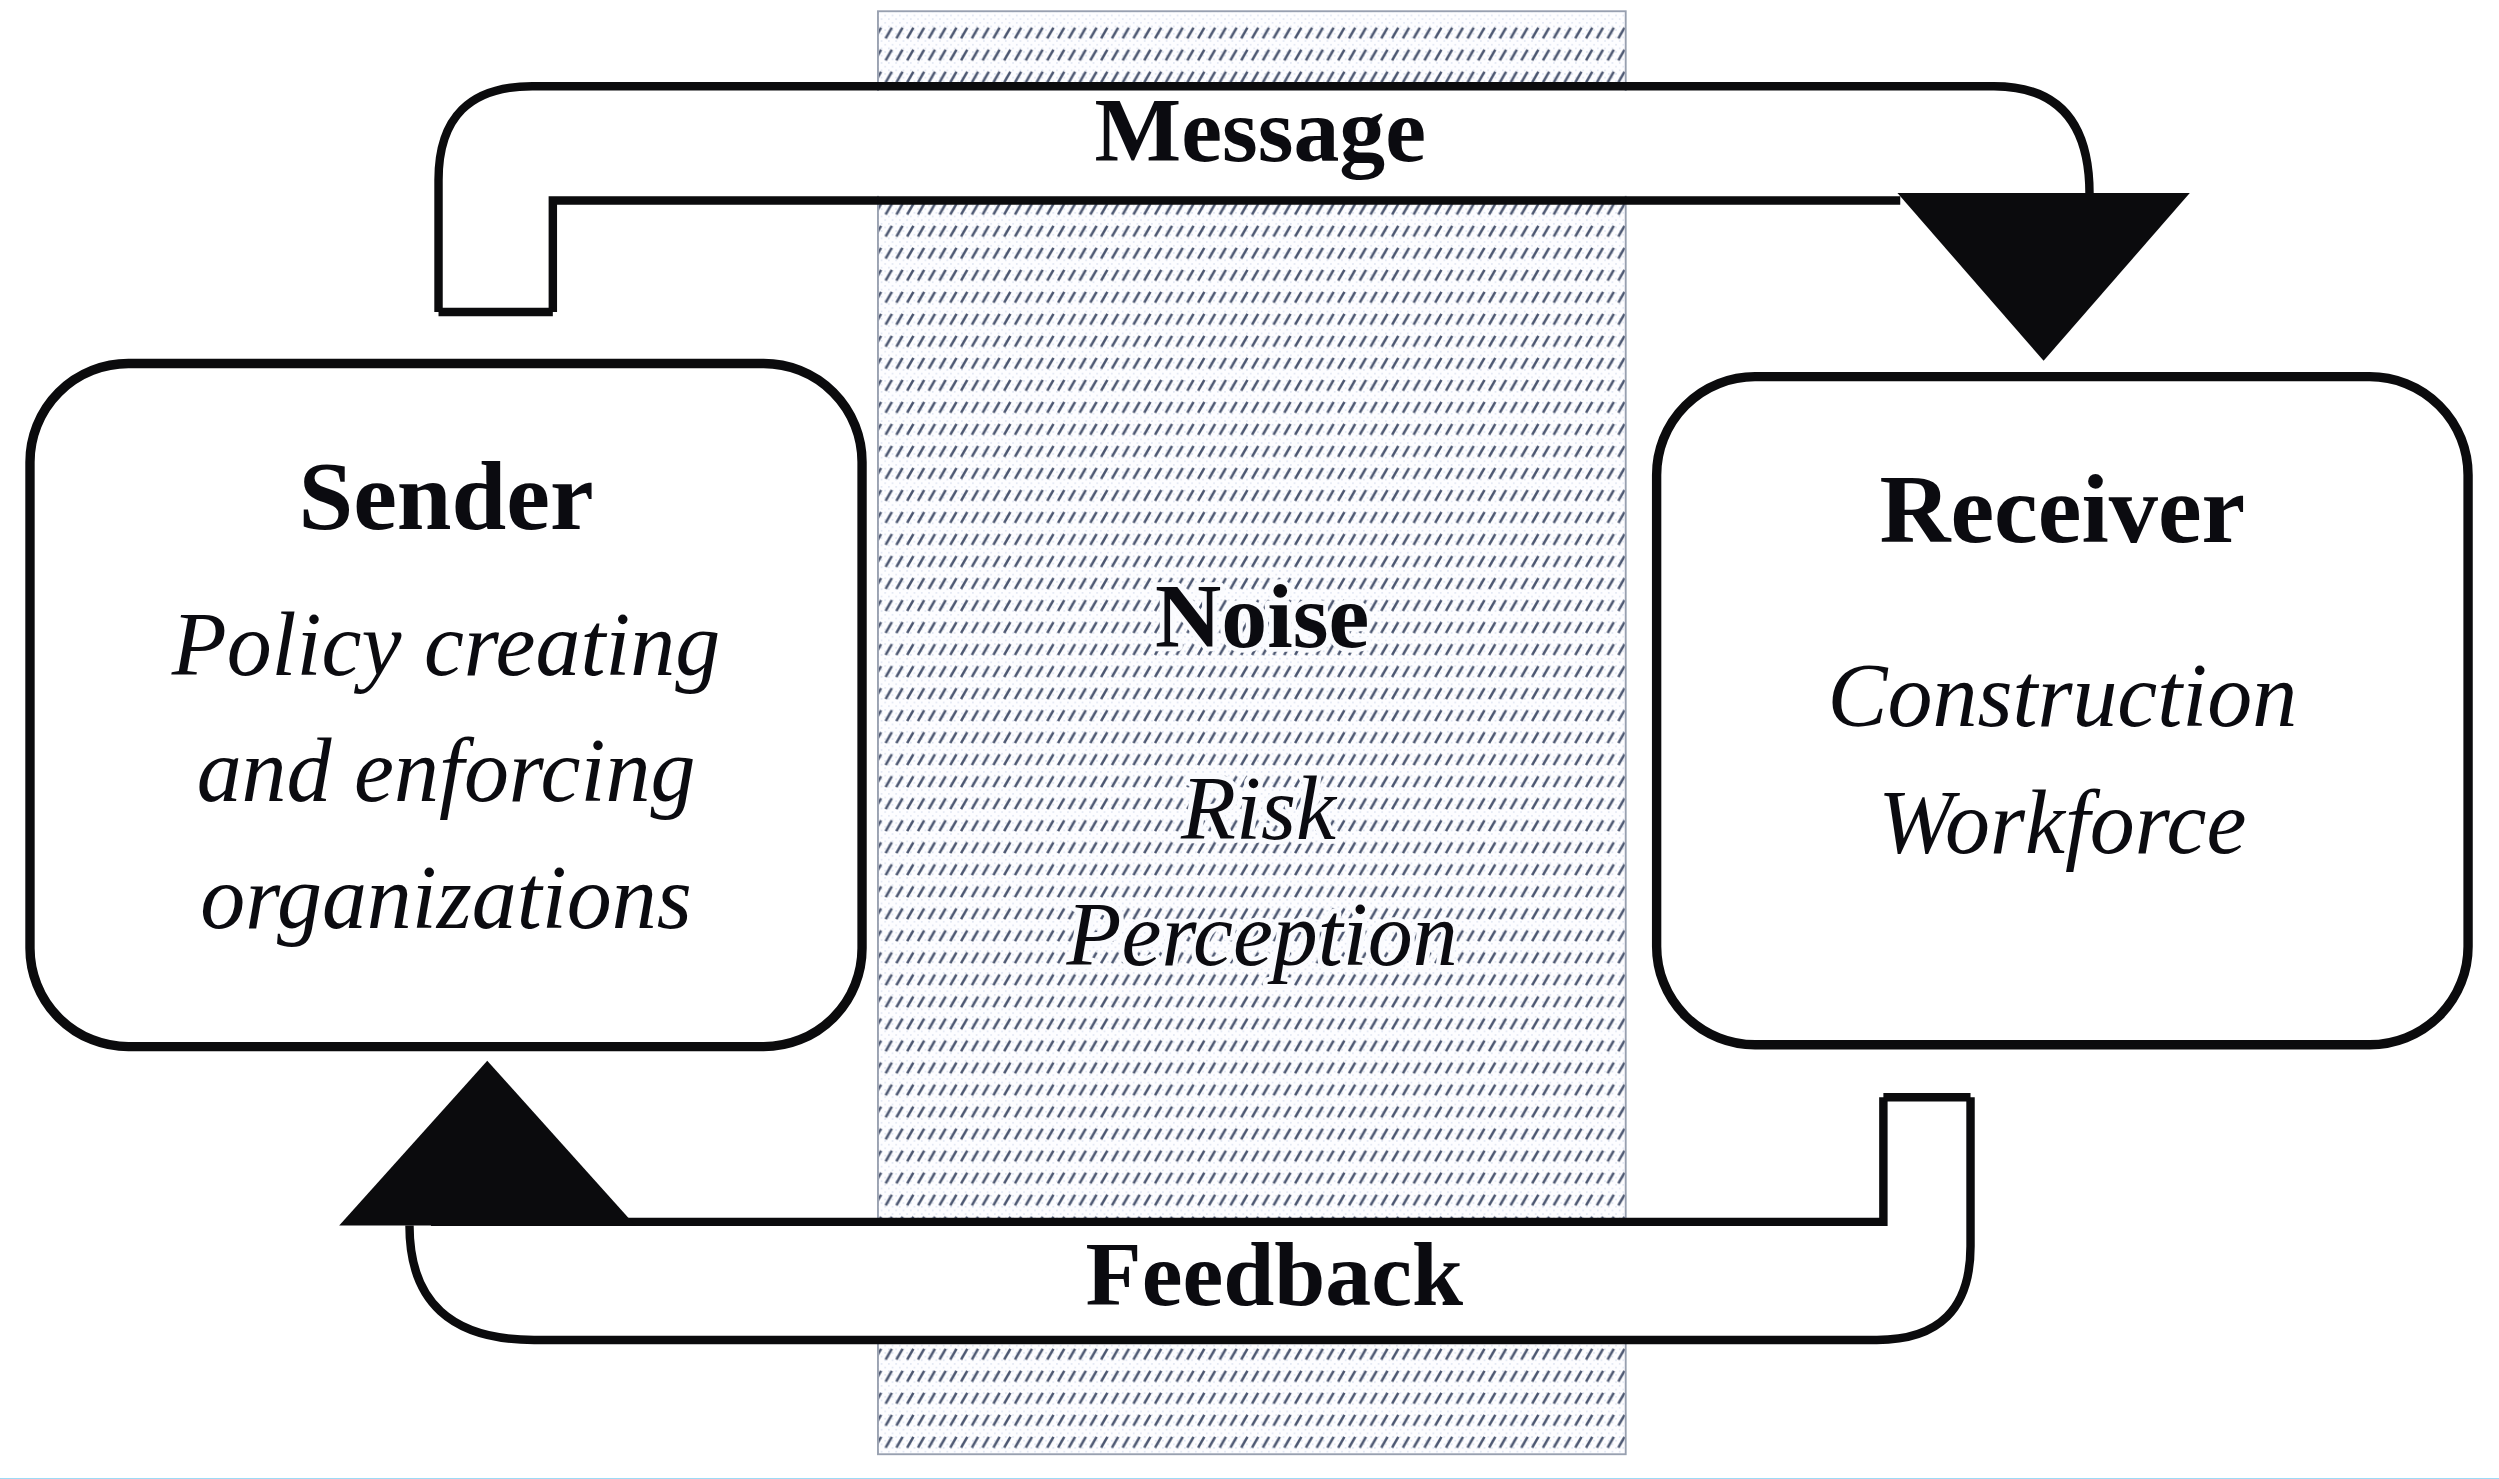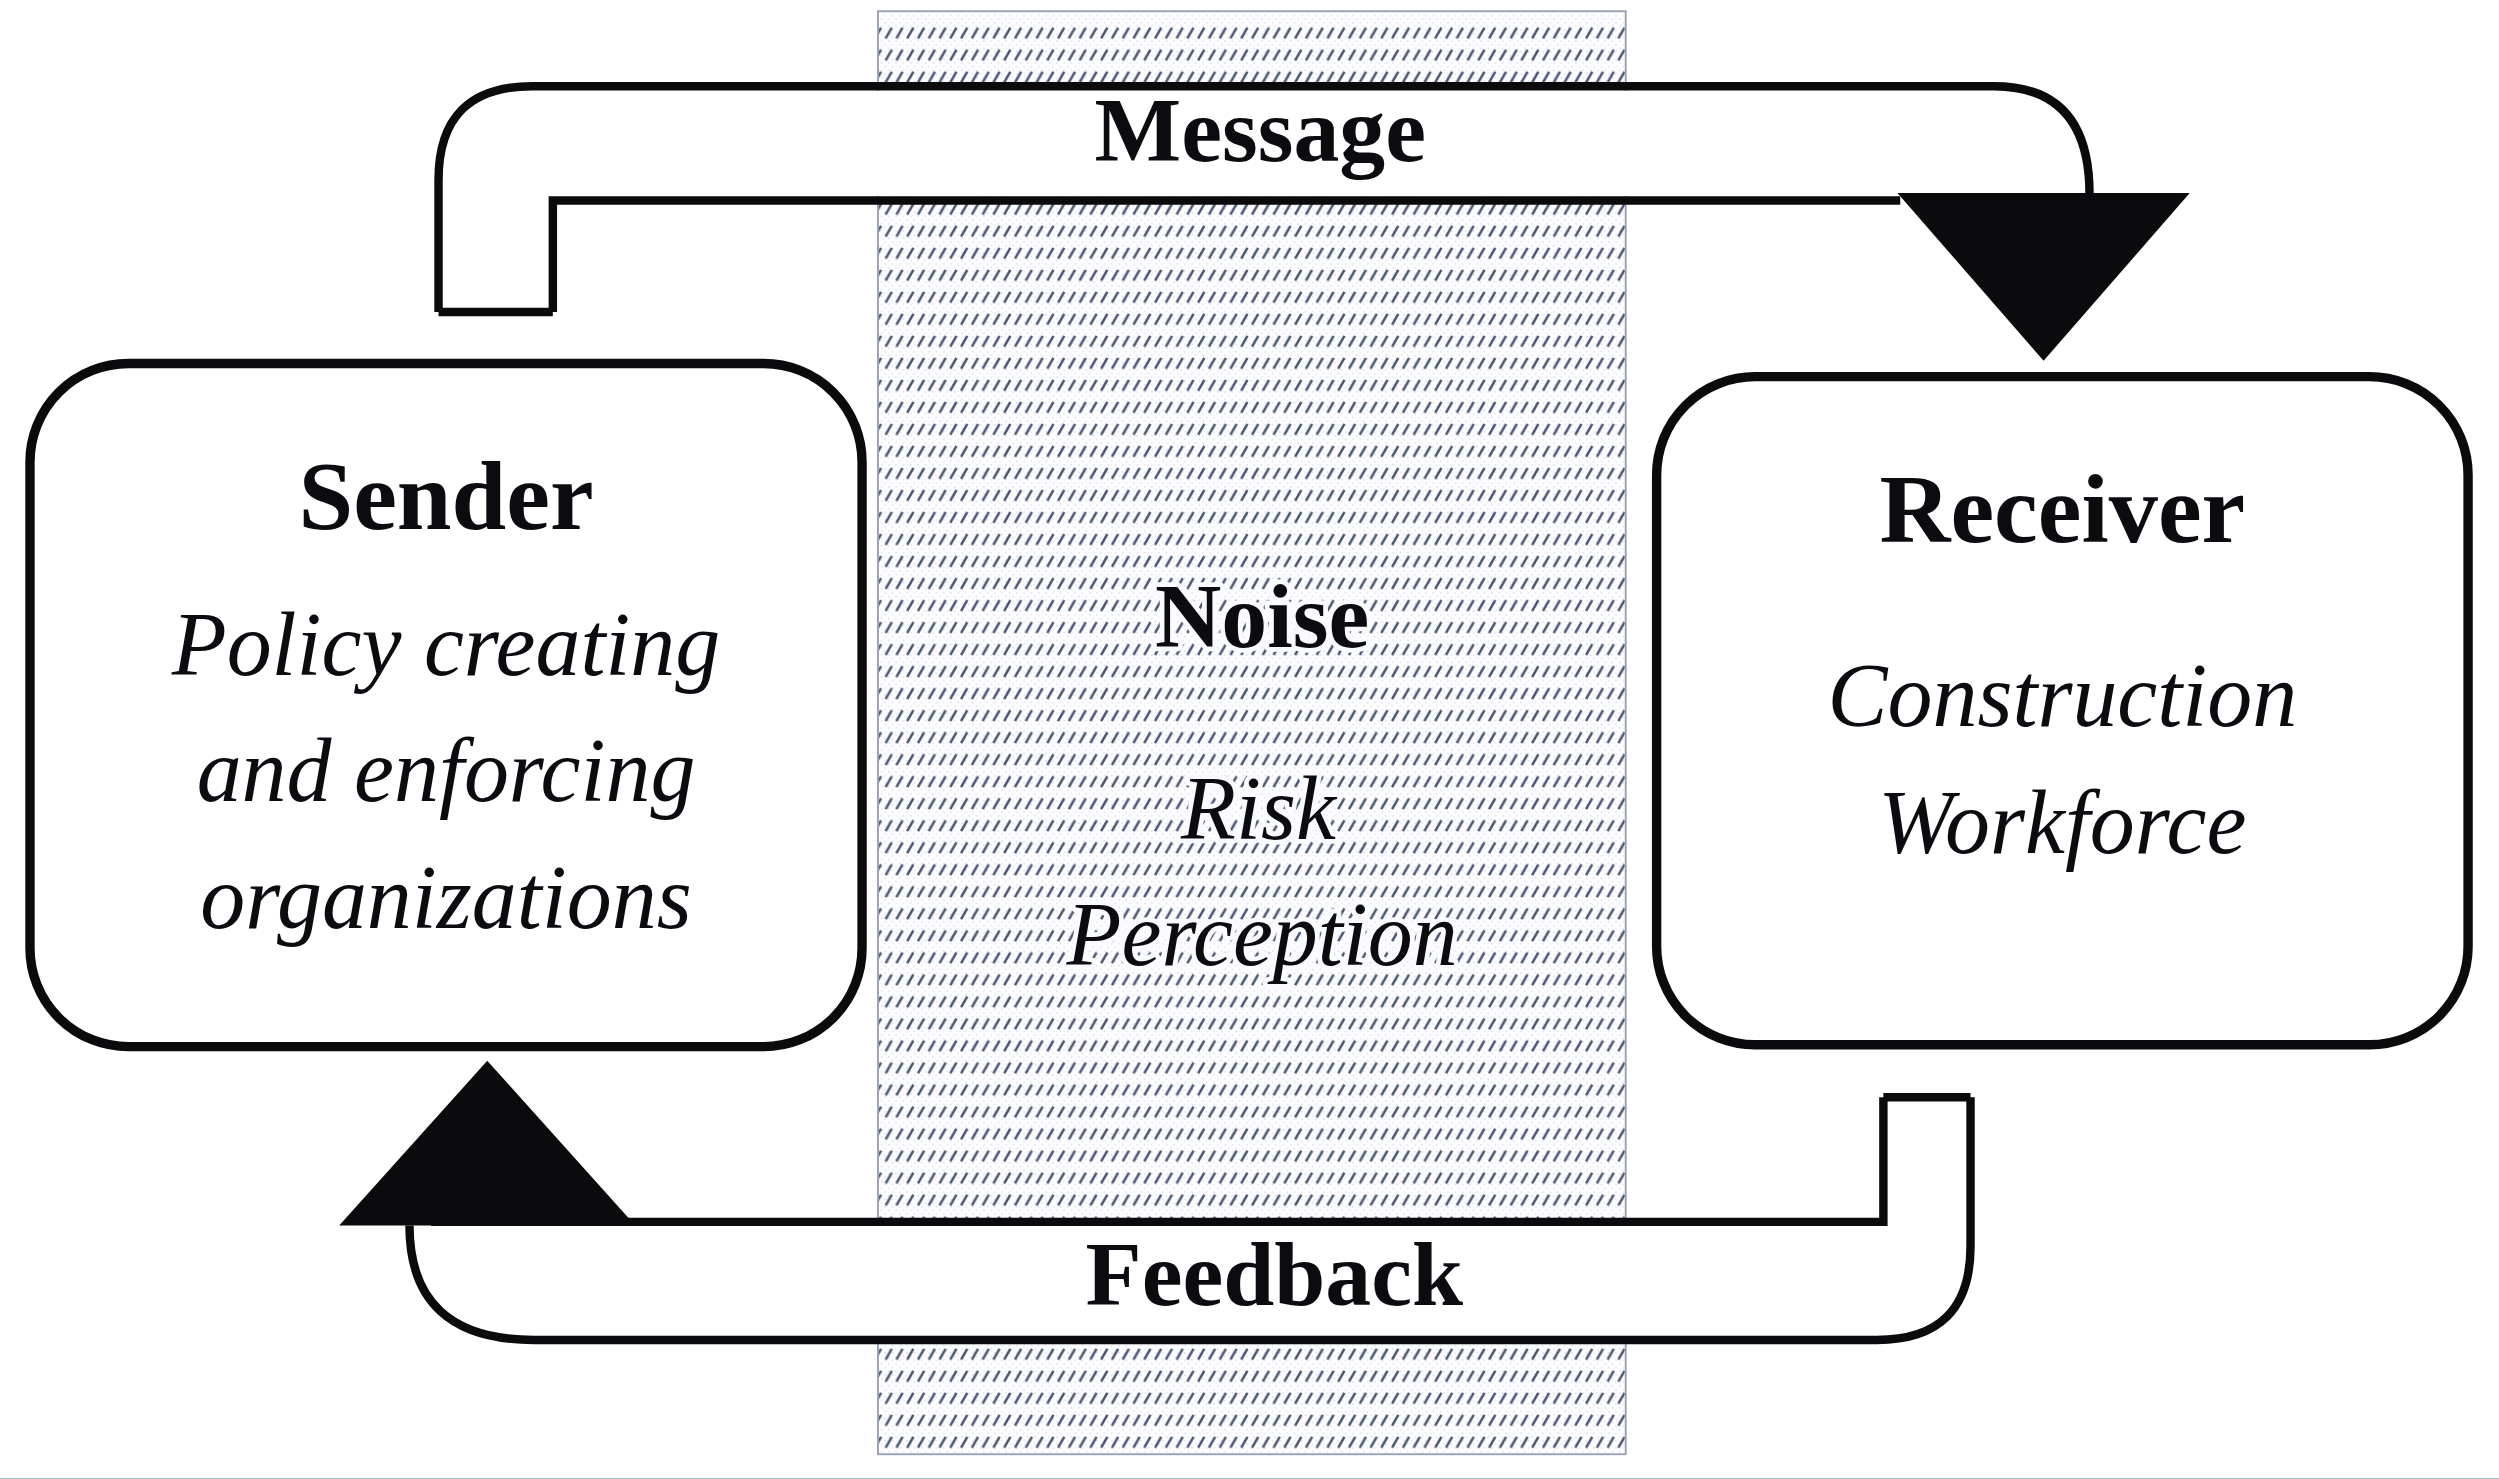--- a/index.html
+++ b/index.html
@@ -4,21 +4,21 @@
 <style>
   html, body {
     margin: 0;
     padding: 0;
     background: #ffffff;
   }
   .figure-wrap {
     width: 100%;
     max-width: 2500px;
     margin: 0 auto;
-    background: #0f766e;
+    background: #0ea5e9;
   }
   svg { display: block; width: 100%; height: auto; }
 
   .t {
     font-family: "Liberation Serif", "DejaVu Serif", serif;
     fill: #0b0b10;
   }
   .t-label  { font-weight: 700; font-size: 98px; }
   .t-title  { font-weight: 700; font-size: 105px; }
   .t-italic { font-style: italic; font-weight: 400; font-size: 96px; }

